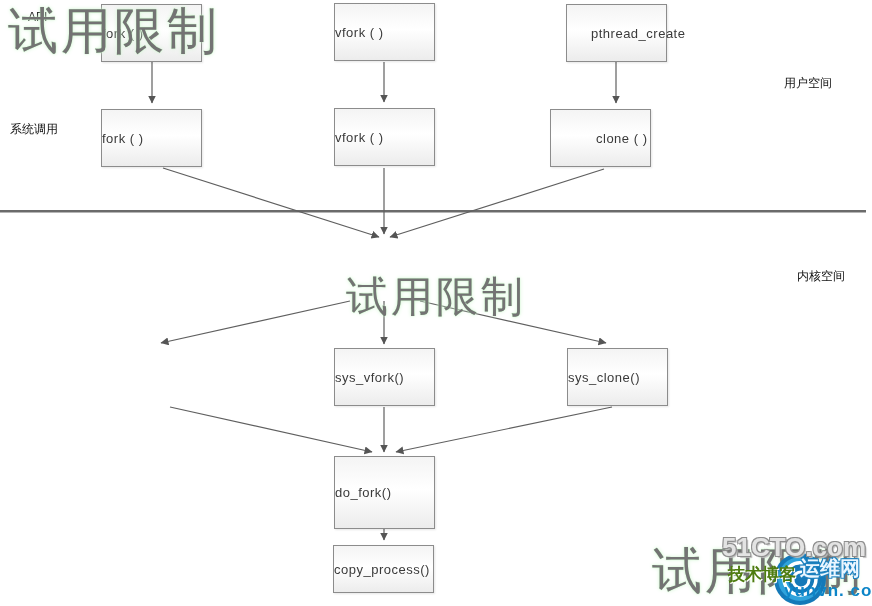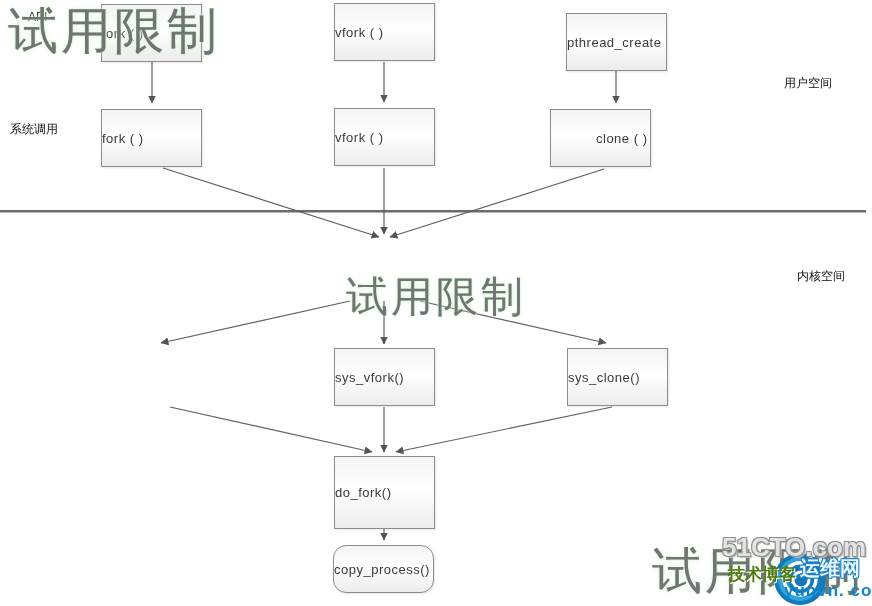--- a/index.html
+++ b/index.html
@@ -92,21 +92,21 @@
   <div class="lbl" style="left:10px; top:121px;">系统调用</div>
   <div class="lbl" style="left:784px; top:75px;">用户空间</div>
   <div class="lbl" style="left:797px; top:268px;">内核空间</div>
 
   <div class="node" style="left:101px; top:4px;">
     <span>fork ( )</span>
   </div>
   <div class="node" style="left:334px; top:3px;">
     <span>vfork ( )</span>
   </div>
-  <div class="node" style="left:566px; top:13px;">
+  <div class="node" style="left:566px; top:4px;padding-left:24px;">
     <span>pthread_create</span>
   </div>
 
   <div class="node" style="left:101px; top:109px;">
     <span>fork ( )</span>
   </div>
   <div class="node" style="left:334px; top:108px;">
     <span>vfork ( )</span>
   </div>
   <div class="node" style="left:550px; top:109px;padding-left:45px;">
@@ -117,21 +117,21 @@
   <div class="node" style="left:334px; top:348px;">
     <span>sys_vfork()</span>
   </div>
   <div class="node" style="left:567px; top:348px;">
     <span>sys_clone()</span>
   </div>
 
   <div class="node" style="left:334px; top:456px; height:73px;">
     <span>do_fork()</span>
   </div>
-  <div class="node" style="left:333px; top:545px; height:48px;border-radius:13px;">
+  <div class="node" style="left:333px; top:545px; height:48px;">
     <span>copy_process()</span>
   </div>
 
   <div class="watermark wm-top">试用限制</div>
   <div class="watermark wm-mid">试用限制</div>
   <div class="watermark wm-bottom">试用限制</div>
 
   <svg class="brand brand-circle" viewBox="0 0 56 56">
     <circle cx="28" cy="28" r="26" fill="#1579b8"></circle>
     <path d="M28 6 a22 22 0 1 0 22 22 a17 17 0 1 1 -17 -17 z" fill="#2fa3dc"></path>

